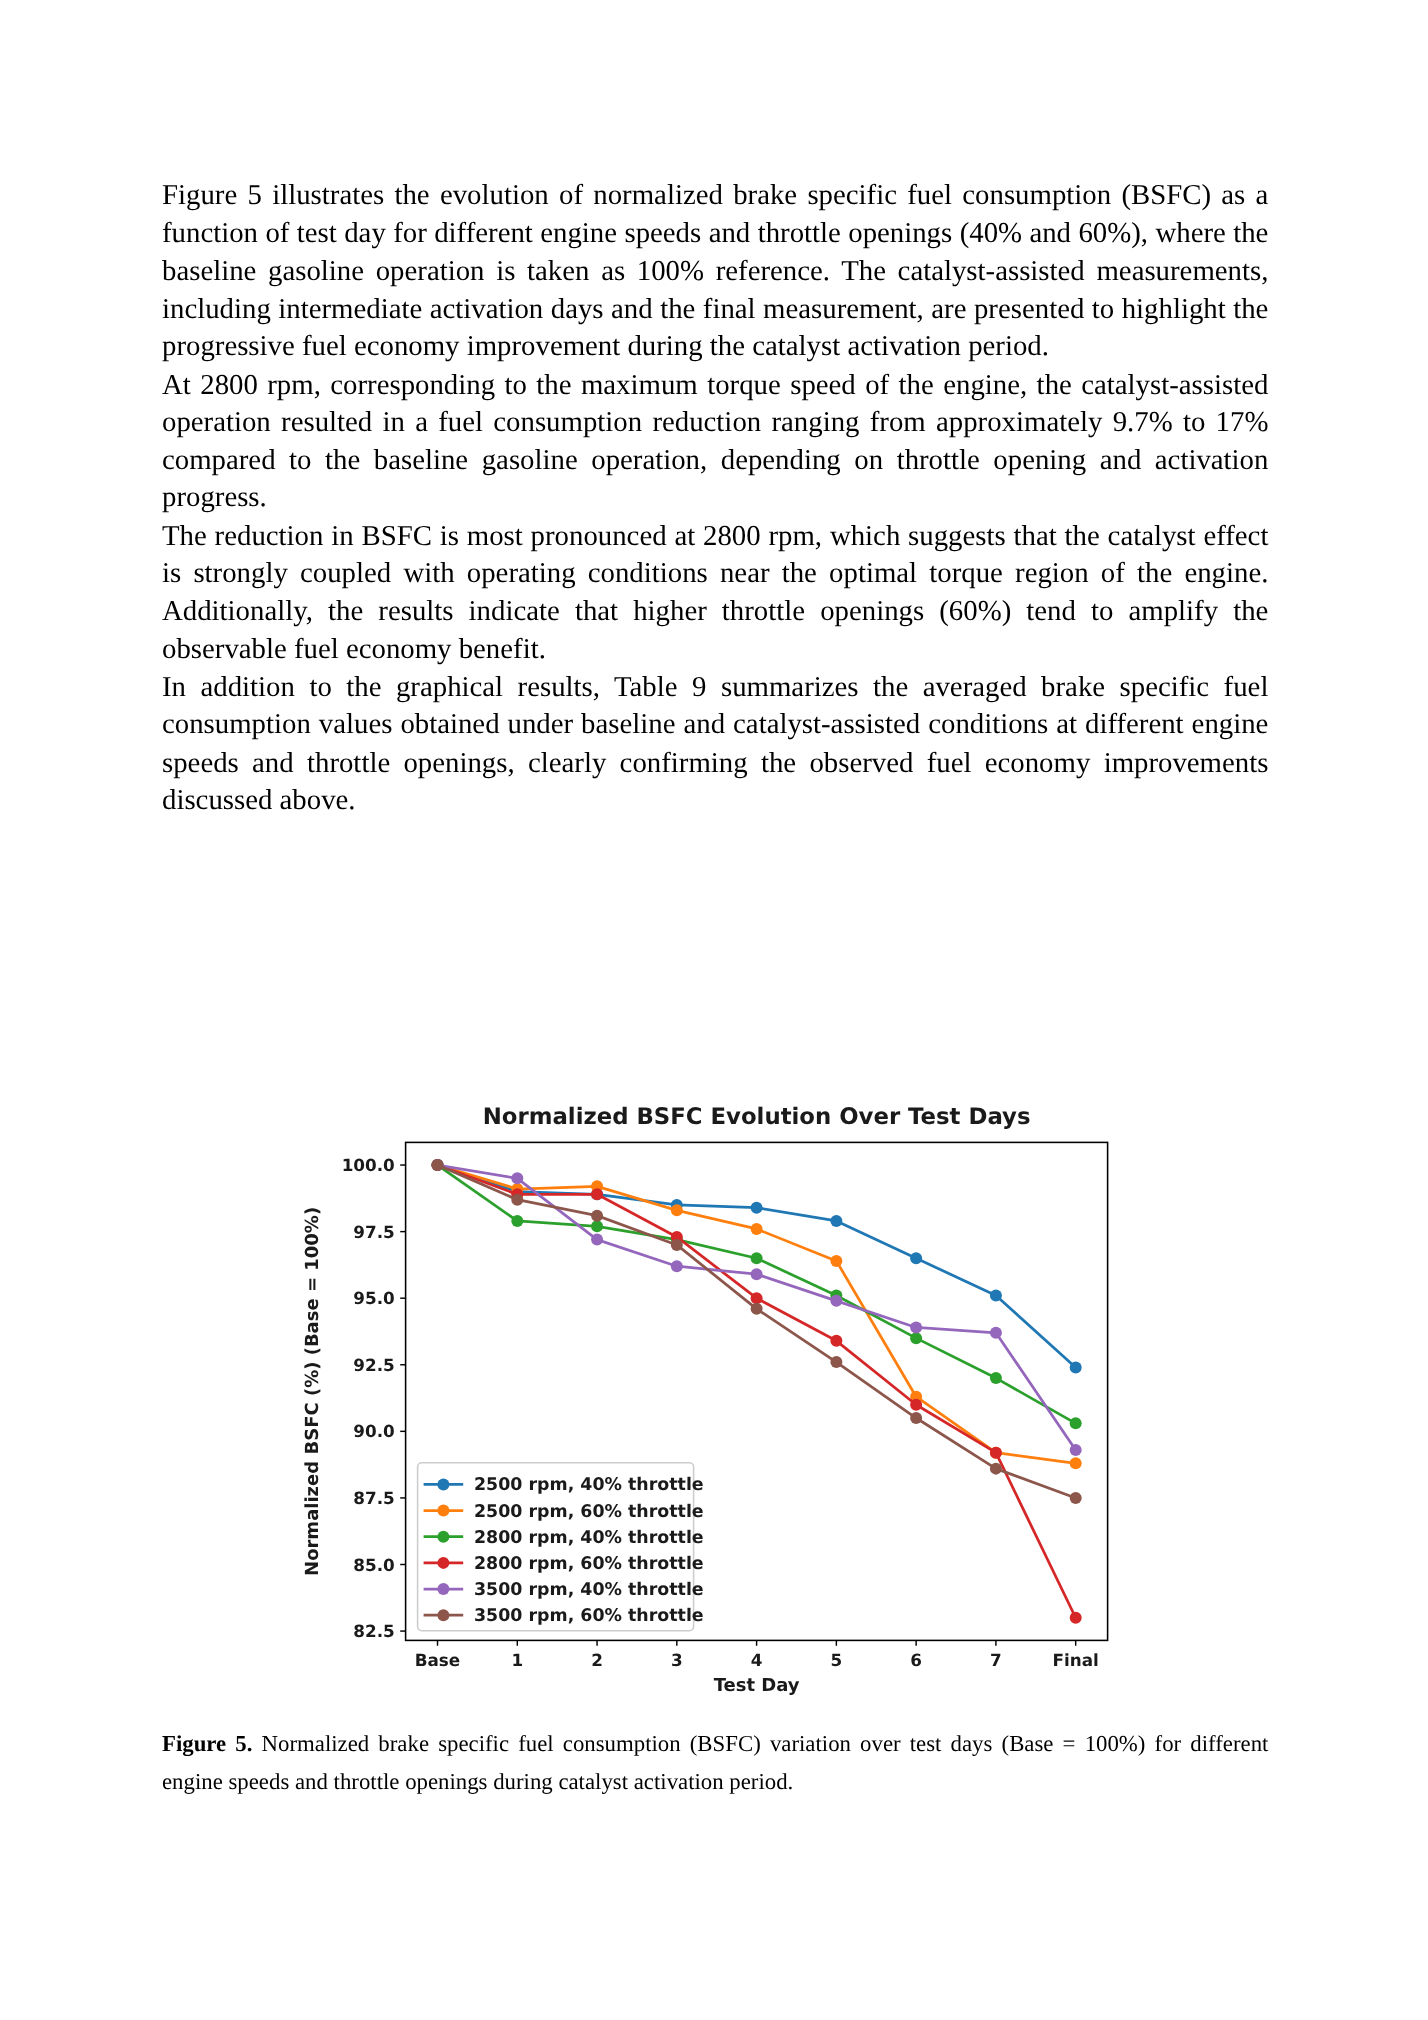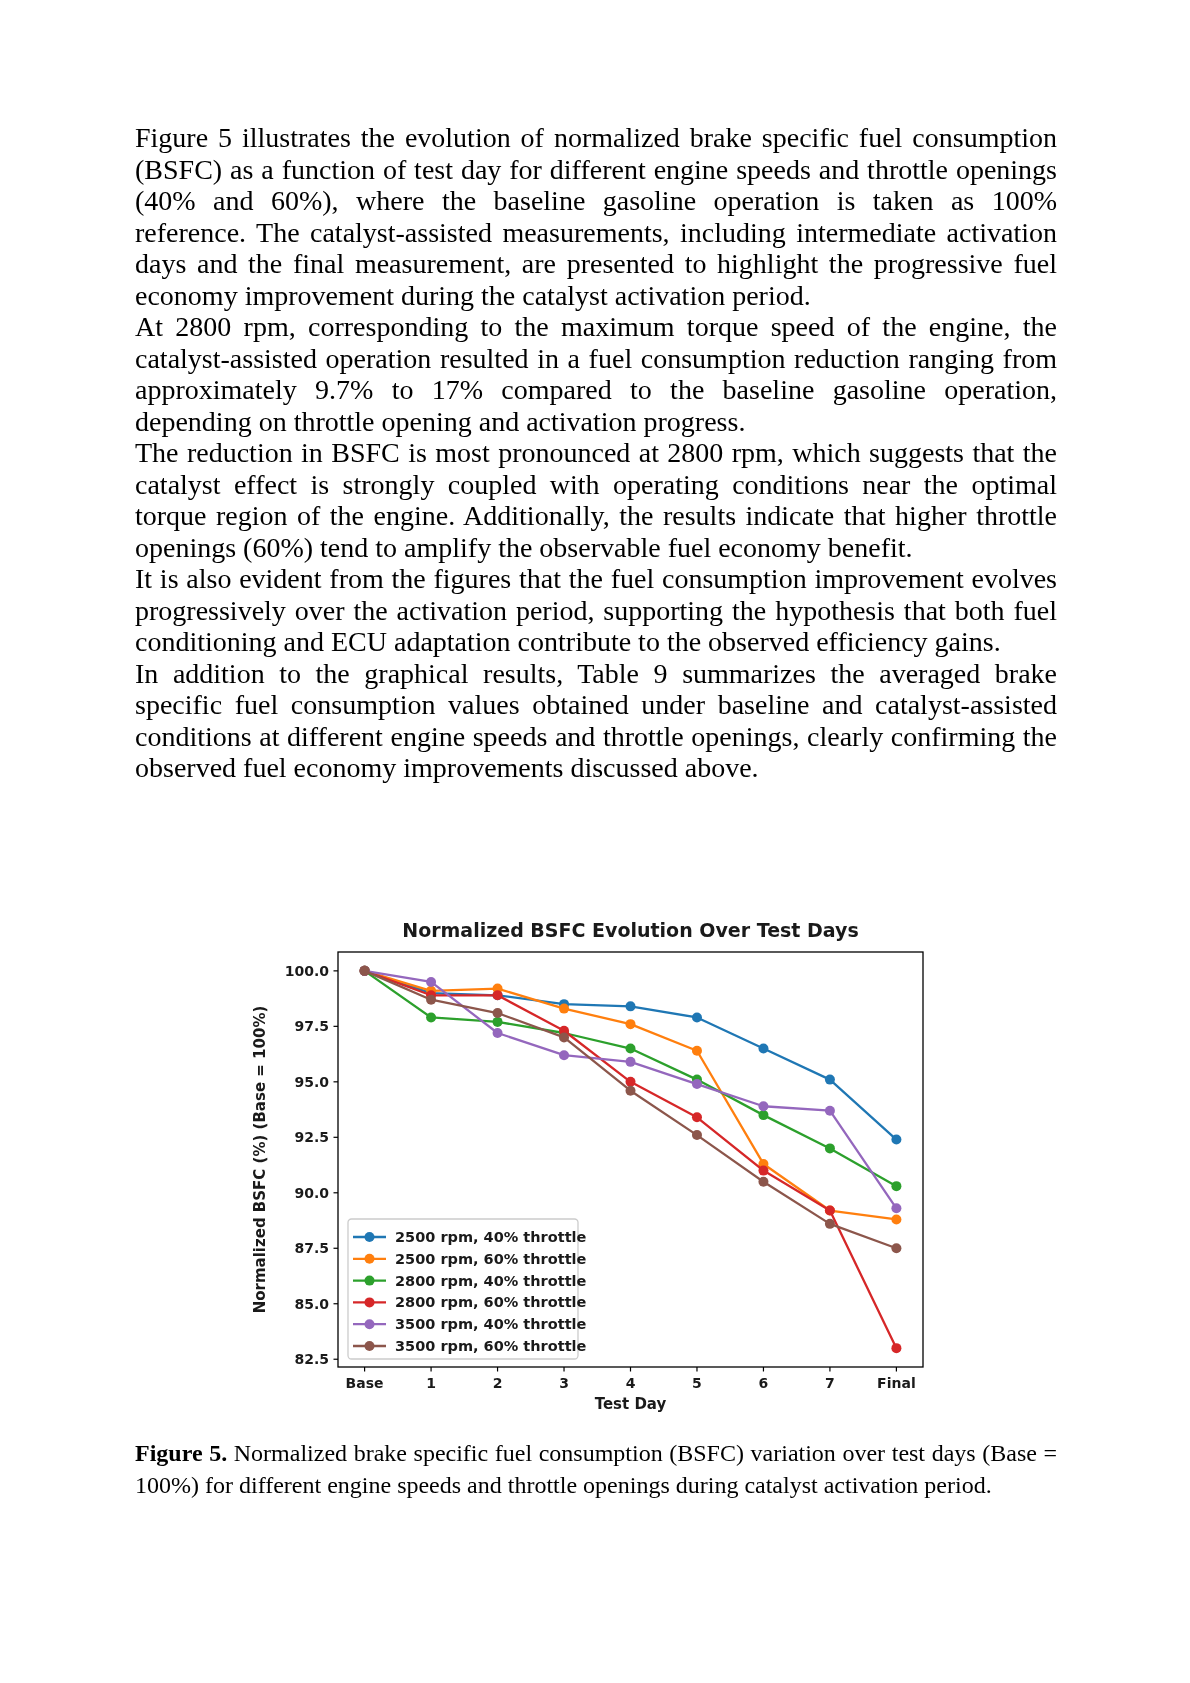--- a/index.html
+++ b/index.html
@@ -8,58 +8,57 @@
     width:1190px;
     height:1683px;
     background:#ffffff;
     font-family:"Liberation Serif", serif;
     color:#000000;
     overflow:hidden;
   }
   .text-block{
     position:absolute;
     left:135px;
-    top:122px;
+    top:148px;
     width:922px;
-    font-size:28px;
+    font-size:24px;
     line-height:31.5px;
     text-align:justify;
   }
   .text-block p{margin:0;padding:0;}
   .text-block p.bold{font-weight:normal;}
   .figure-wrap{
     position:absolute;
     left:245px;
     top:895px;
     width:690px;
     height:560px;
     font-weight:bold;
   }
   .caption{
     position:absolute;
     left:135px;
     top:1438px;
     width:922px;
-    font-size:24px;
+    font-size:19px;
     line-height:31.5px;
     text-align:justify;
   }
   .caption b{font-weight:bold;}
   svg text{font-family:"DejaVu Sans", sans-serif; fill:#1a1a1a;}
 </style>
 </head>
 <body>
 
 <div class="page">
 
   <div class="text-block">
     <p>Figure 5 illustrates the evolution of normalized brake specific fuel consumption (BSFC) as a function of test day for different engine speeds and throttle openings (40% and 60%), where the baseline gasoline operation is taken as 100% reference. The catalyst-assisted measurements, including intermediate activation days and the final measurement, are presented to highlight the progressive fuel economy improvement during the catalyst activation period.</p>
     <p class="bold">At 2800 rpm, corresponding to the maximum torque speed of the engine, the catalyst-assisted operation resulted in a fuel consumption reduction ranging from approximately 9.7% to 17% compared to the baseline gasoline operation, depending on throttle opening and activation progress.</p>
     <p>The reduction in BSFC is most pronounced at 2800 rpm, which suggests that the catalyst effect is strongly coupled with operating conditions near the optimal torque region of the engine. Additionally, the results indicate that higher throttle openings (60%) tend to amplify the observable fuel economy benefit.</p>
-    <p>It is also evident from the figures that the fuel consumption improvement evolves progressively over the activation period, supporting the hypothesis that both fuel conditioning and ECU adaptation contribute to the observed efficiency gains.</p>
     <p>In addition to the graphical results, Table 9 summarizes the averaged brake specific fuel consumption values obtained under baseline and catalyst-assisted conditions at different engine speeds and throttle openings, clearly confirming the observed fuel economy improvements discussed above.</p>
   </div>
 
   <div class="figure-wrap">
     <svg id="chart-svg" width="690" height="560" viewBox="0 0 690 560">
         <text x="385.5" y="42" font-size="19" text-anchor="middle">Normalized BSFC Evolution Over Test Days</text>
         <polyline points="119.6,75.86363636363625 186.075,98.05614973262021 252.54999999999998,100.2754010695185 319.025,109.15240641711222 385.5,111.37165775401047 451.975,122.46791443850246 518.4499999999999,153.53743315508015 584.925,184.60695187165783 651.4,244.5267379679143" fill="none" stroke="#1f77b4" stroke-width="2.3" stroke-linejoin="round"></polyline>
         <circle cx="119.6" cy="75.86363636363625" r="5" fill="#1f77b4"></circle>
         <circle cx="186.075" cy="98.05614973262021" r="5" fill="#1f77b4"></circle>
         <circle cx="252.54999999999998" cy="100.2754010695185" r="5" fill="#1f77b4"></circle>

